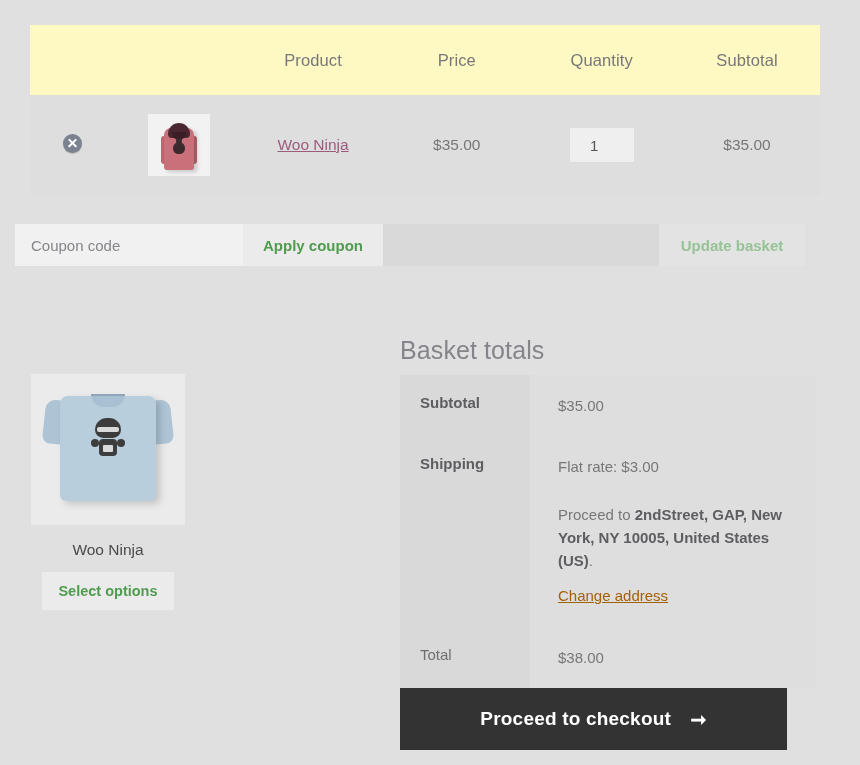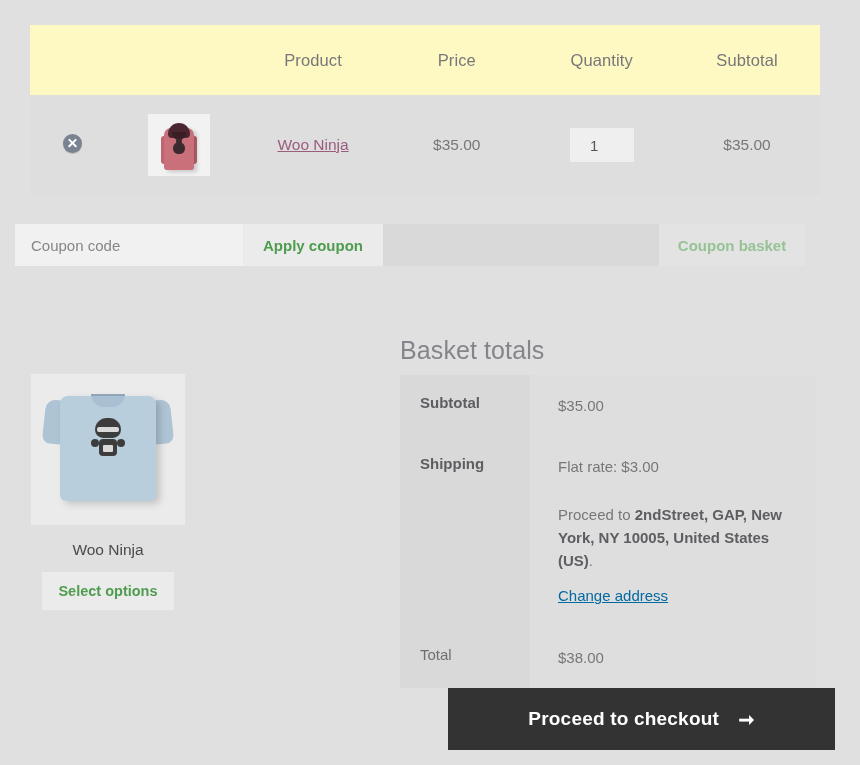--- a/index.html
+++ b/index.html
@@ -377,41 +377,40 @@
     vertical-align: top;
     padding: 19px 16px 19px 28px;
     font-size: 15px;
     color: #77777a;
     line-height: 1.55;
   }
   .ship-method { margin: 0 0 24px 0; }
   .ship-address { margin: 0 0 12px 0; }
   .ship-address .addr { font-weight: bold; color: #5e5e62; }
   .change-address {
-    color: #0369a1;
+    color: #a16207;
     text-decoration: underline;
     cursor: pointer;
   }
 
   
   .checkout-btn {
     position: absolute;
     left: 400px;
     top: 688px;
     width: 387px;
     height: 62px;
     background: #333333;
     border: none;
     cursor: pointer;
     color: #ffffff;
     font-family: "Liberation Sans", sans-serif;
     font-size: 19px;
     font-weight: bold;
     letter-spacing: 0.2px;
-    margin-left: 48px;
   }
   .checkout-arrow {
     display: inline-block;
     margin-left: 14px;
     font-size: 19px;
     vertical-align: -1px;
   }
 </style>
 </head>
 <body>
@@ -452,21 +451,21 @@
           <input class="qty-input" type="number" value="1" style="">
         </td>
         <td class="sub-cell">$35.00</td>
       </tr>
     </tbody>
   </table>
 
   <div class="actions-row">
     <input class="coupon-input" type="text" placeholder="Coupon code" style="">
     <button class="apply-coupon-btn">Apply coupon</button>
-    <button class="update-basket-btn">Coupon basket</button>
+    <button class="update-basket-btn">Update basket</button>
   </div>
 
   <h2 class="heading" id="totals-heading">Basket totals</h2>
 
   <div class="upsell-card">
     <div class="upsell-thumb">
       <span class="tee-sleeveL"></span>
       <span class="tee-sleeveR"></span>
       <span class="tee-body"></span>
       <span class="tee-collar"></span>

